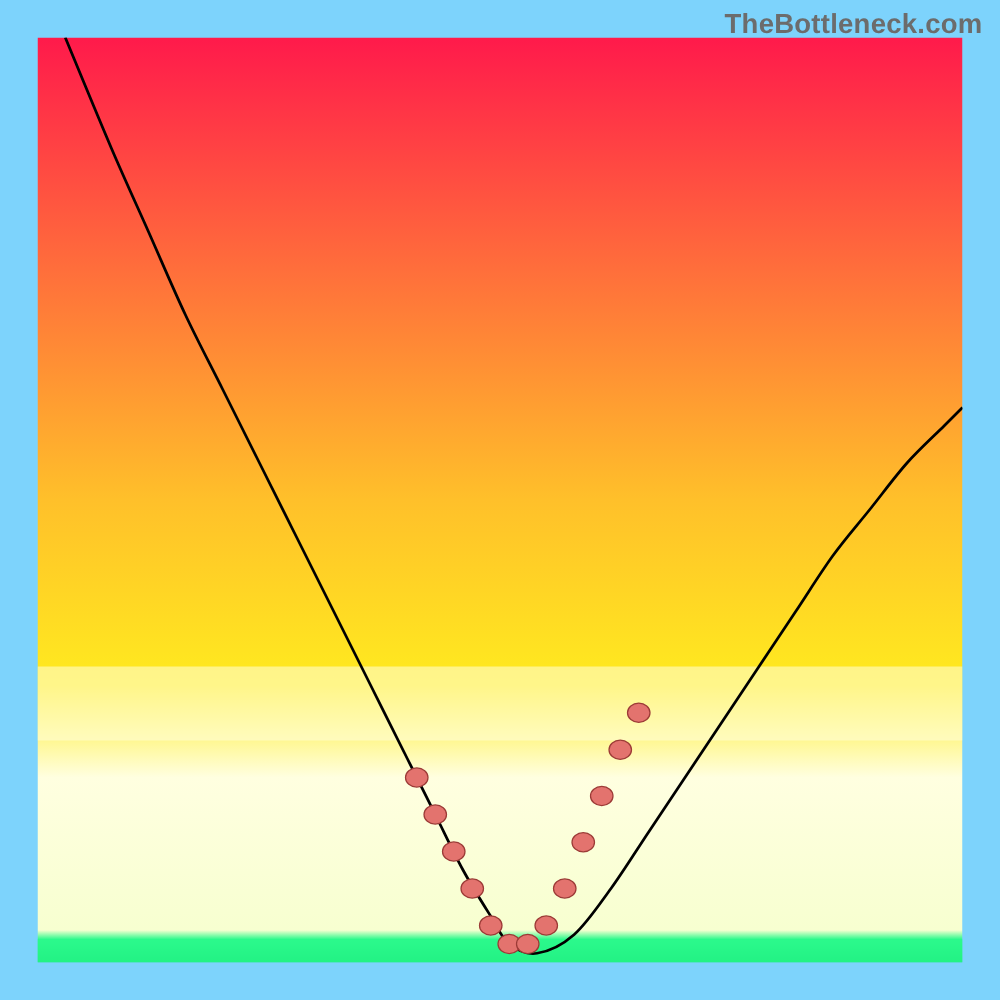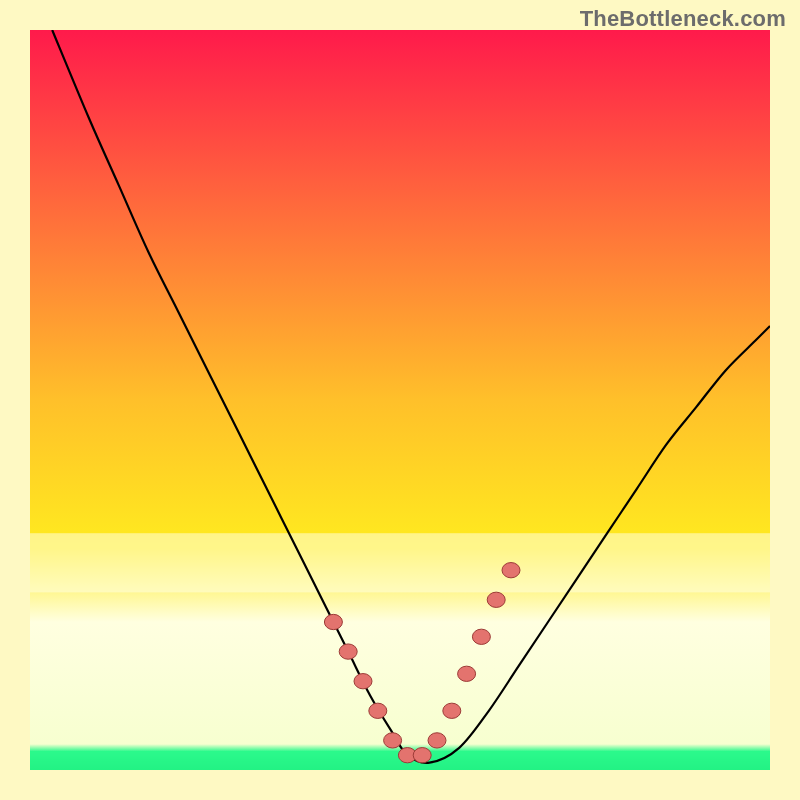--- a/index.html
+++ b/index.html
@@ -1,20 +1,20 @@
 <!DOCTYPE html>
 <html><head>
 <meta charset="utf-8">
 <style>
   * { margin: 0; padding: 0; box-sizing: border-box; }
   html, body { width: 800px; height: 800px; overflow: hidden; background: #000; }
   .frame {
     width: 800px;
     height: 800px;
-    background: #fef9c3;
+    background: #7dd3fc;
     position: relative;
   }
   .plot {
     position: absolute;
     left: 30px;
     top: 30px;
     width: 740px;
     height: 740px;
   }
   .watermark {

